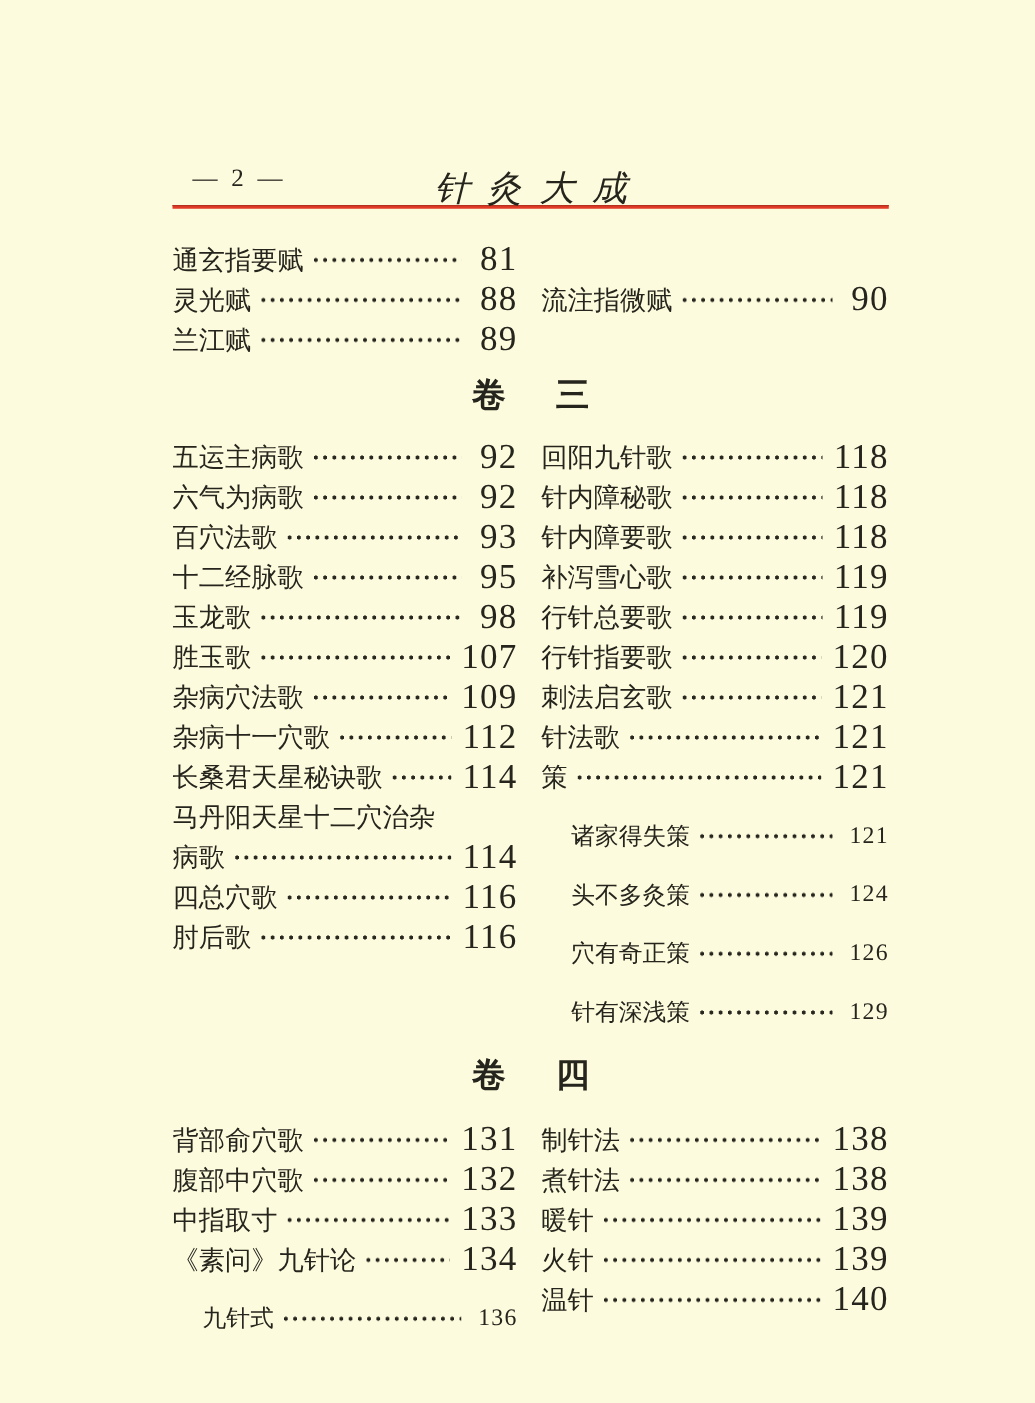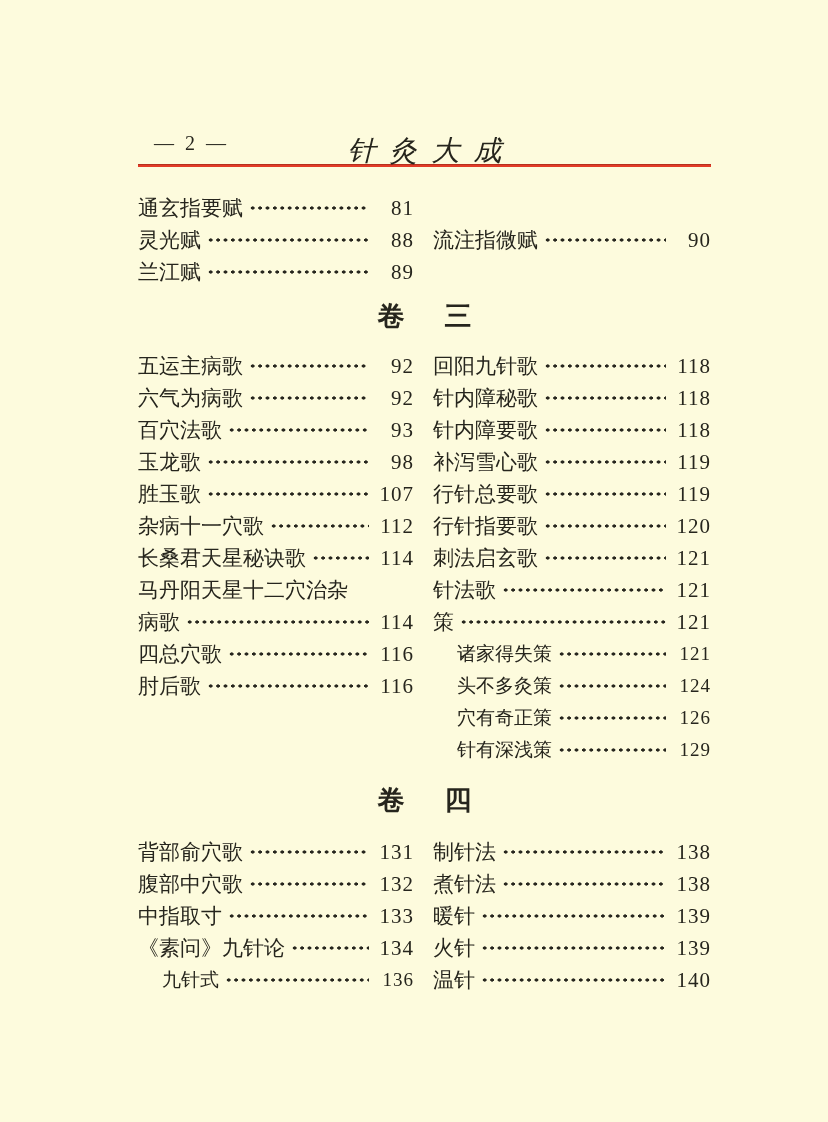--- a/index.html
+++ b/index.html
@@ -91,25 +91,25 @@
     margin: 0 9px 0 6px;
     background-image: radial-gradient(circle, #26251D 1.5px, rgba(0,0,0,0) 1.7px);
     background-size: 7.4px 10px;
     background-position: left center;
     background-repeat: repeat-x;
     min-width: 14px;
   }
   .row .p {
     min-width: 36px;
     text-align: right;
-    font-size: 21px;
+    font-size: 28px;
     letter-spacing: 1px;
     white-space: nowrap;
   }
-  .row.sub { font-size: 19px; }
+  .row.sub { font-size: 19px; margin-top: 15px; }
   .row.sub .t { padding-left: 24px; }
   .row.sub .p { font-size: 19px; }
 </style>
 </head>
 <body>
 
 <div class="content">
   <div class="running-head">
     <span class="folio">— 2 —</span>
     <span class="book-title">针灸大成</span>
@@ -161,28 +161,38 @@
     <span class="t">六气为病歌</span>
     <span class="leader"></span>
     <span class="p">92</span>
   </div>
             <div class="row">
     <span class="t">百穴法歌</span>
     <span class="leader"></span>
     <span class="p">93</span>
   </div>
             <div class="row">
+    <span class="t">十二经脉歌</span>
+    <span class="leader"></span>
+    <span class="p">95</span>
+  </div>
+            <div class="row">
     <span class="t">玉龙歌</span>
     <span class="leader"></span>
     <span class="p">98</span>
   </div>
             <div class="row">
     <span class="t">胜玉歌</span>
     <span class="leader"></span>
     <span class="p">107</span>
+  </div>
+            <div class="row">
+    <span class="t">杂病穴法歌</span>
+    <span class="leader"></span>
+    <span class="p">109</span>
   </div>
             <div class="row">
     <span class="t">杂病十一穴歌</span>
     <span class="leader"></span>
     <span class="p">112</span>
   </div>
             <div class="row">
     <span class="t">长桑君天星秘诀歌</span>
     <span class="leader"></span>
     <span class="p">114</span>

